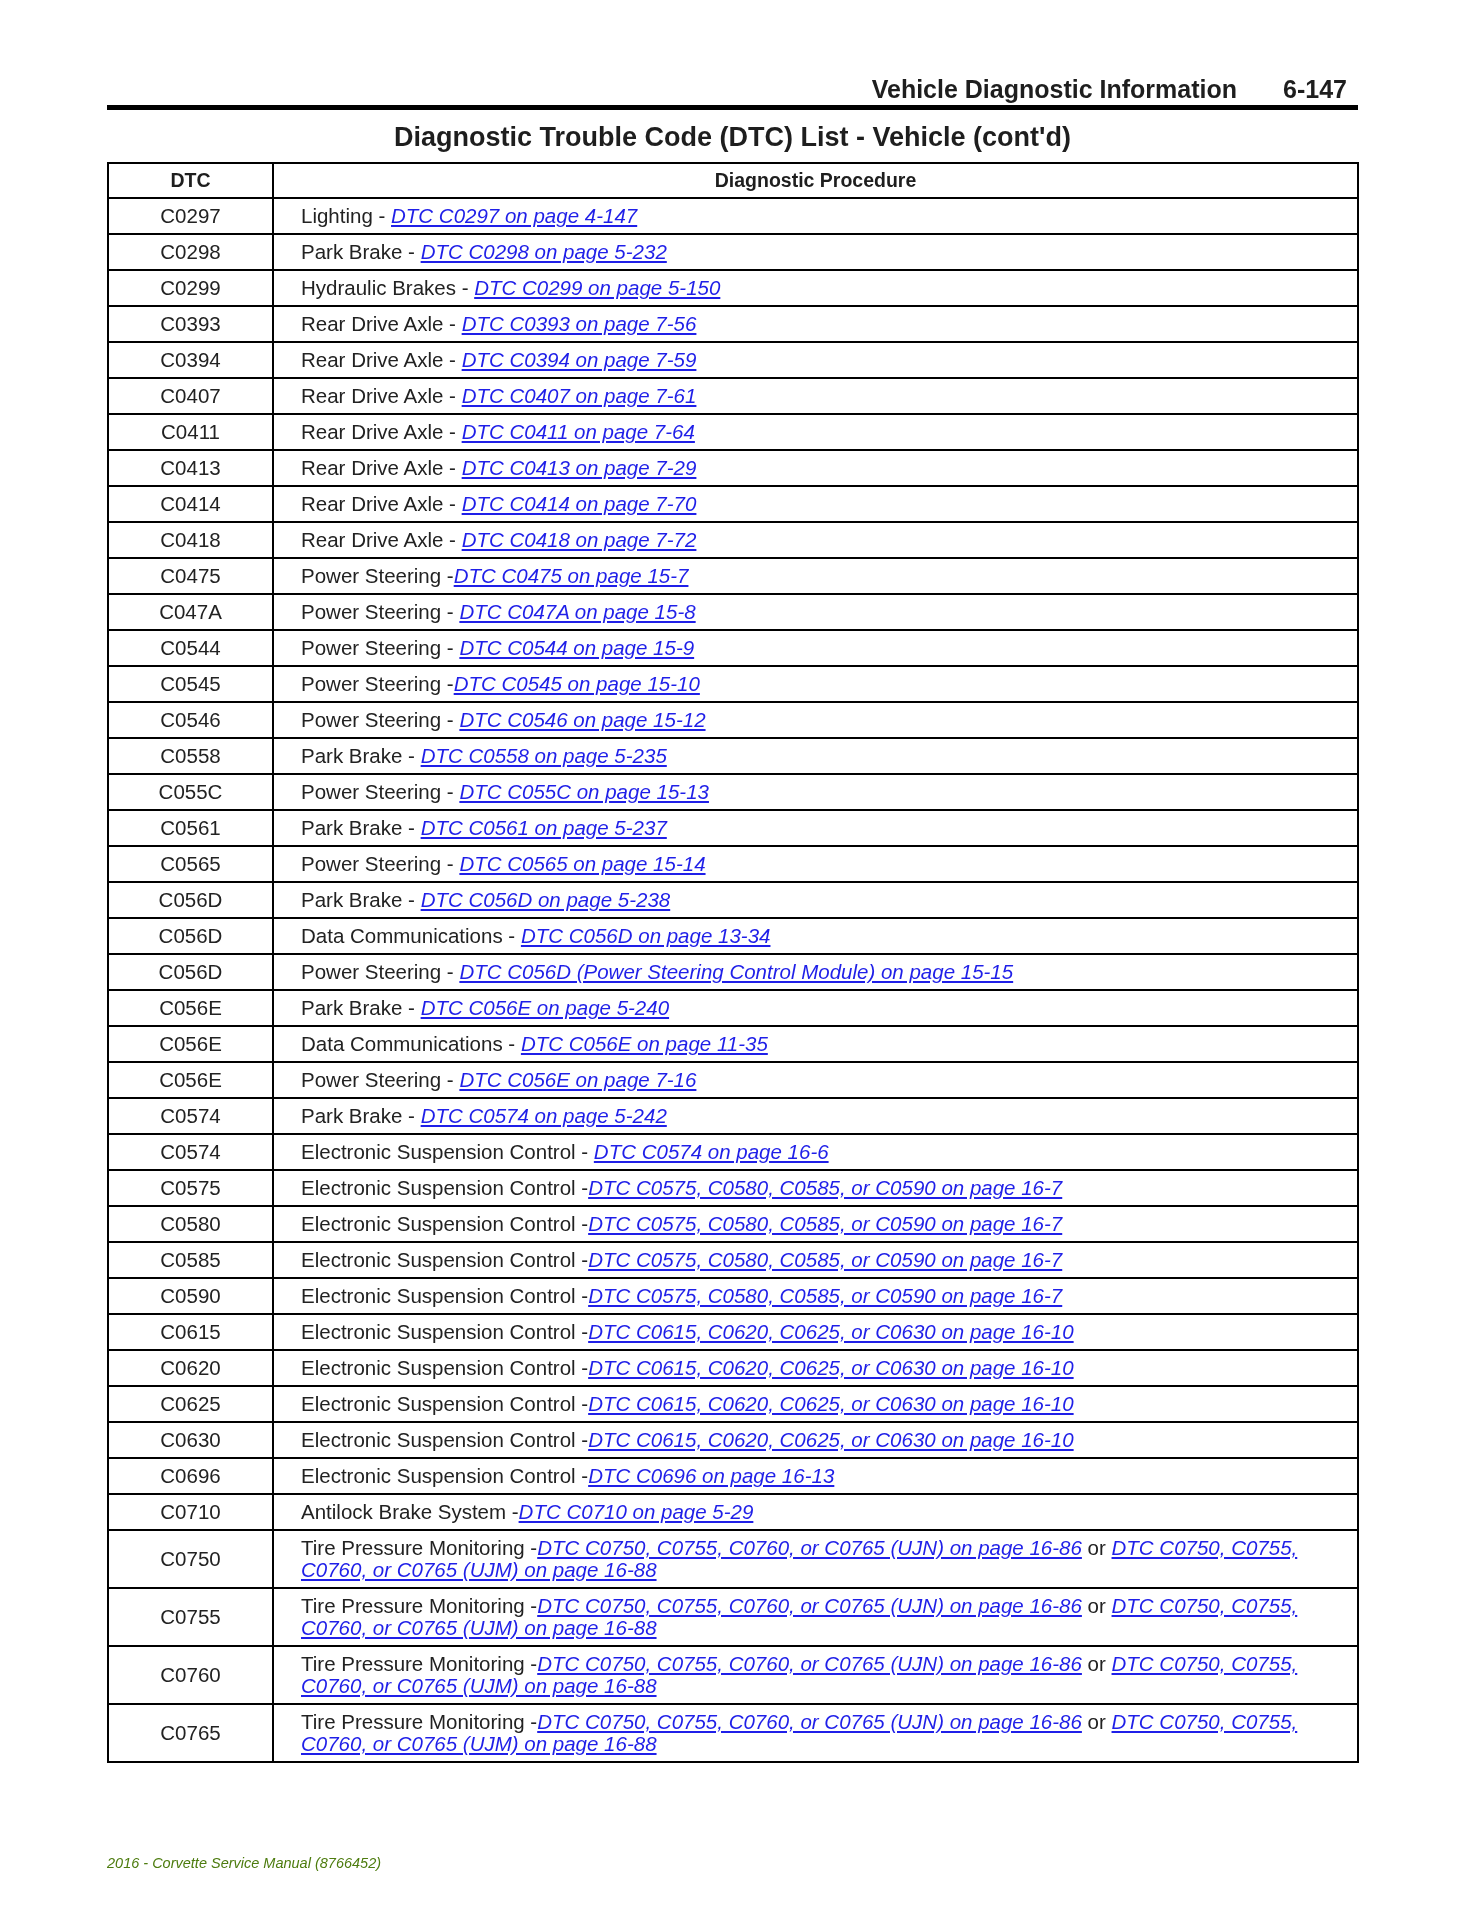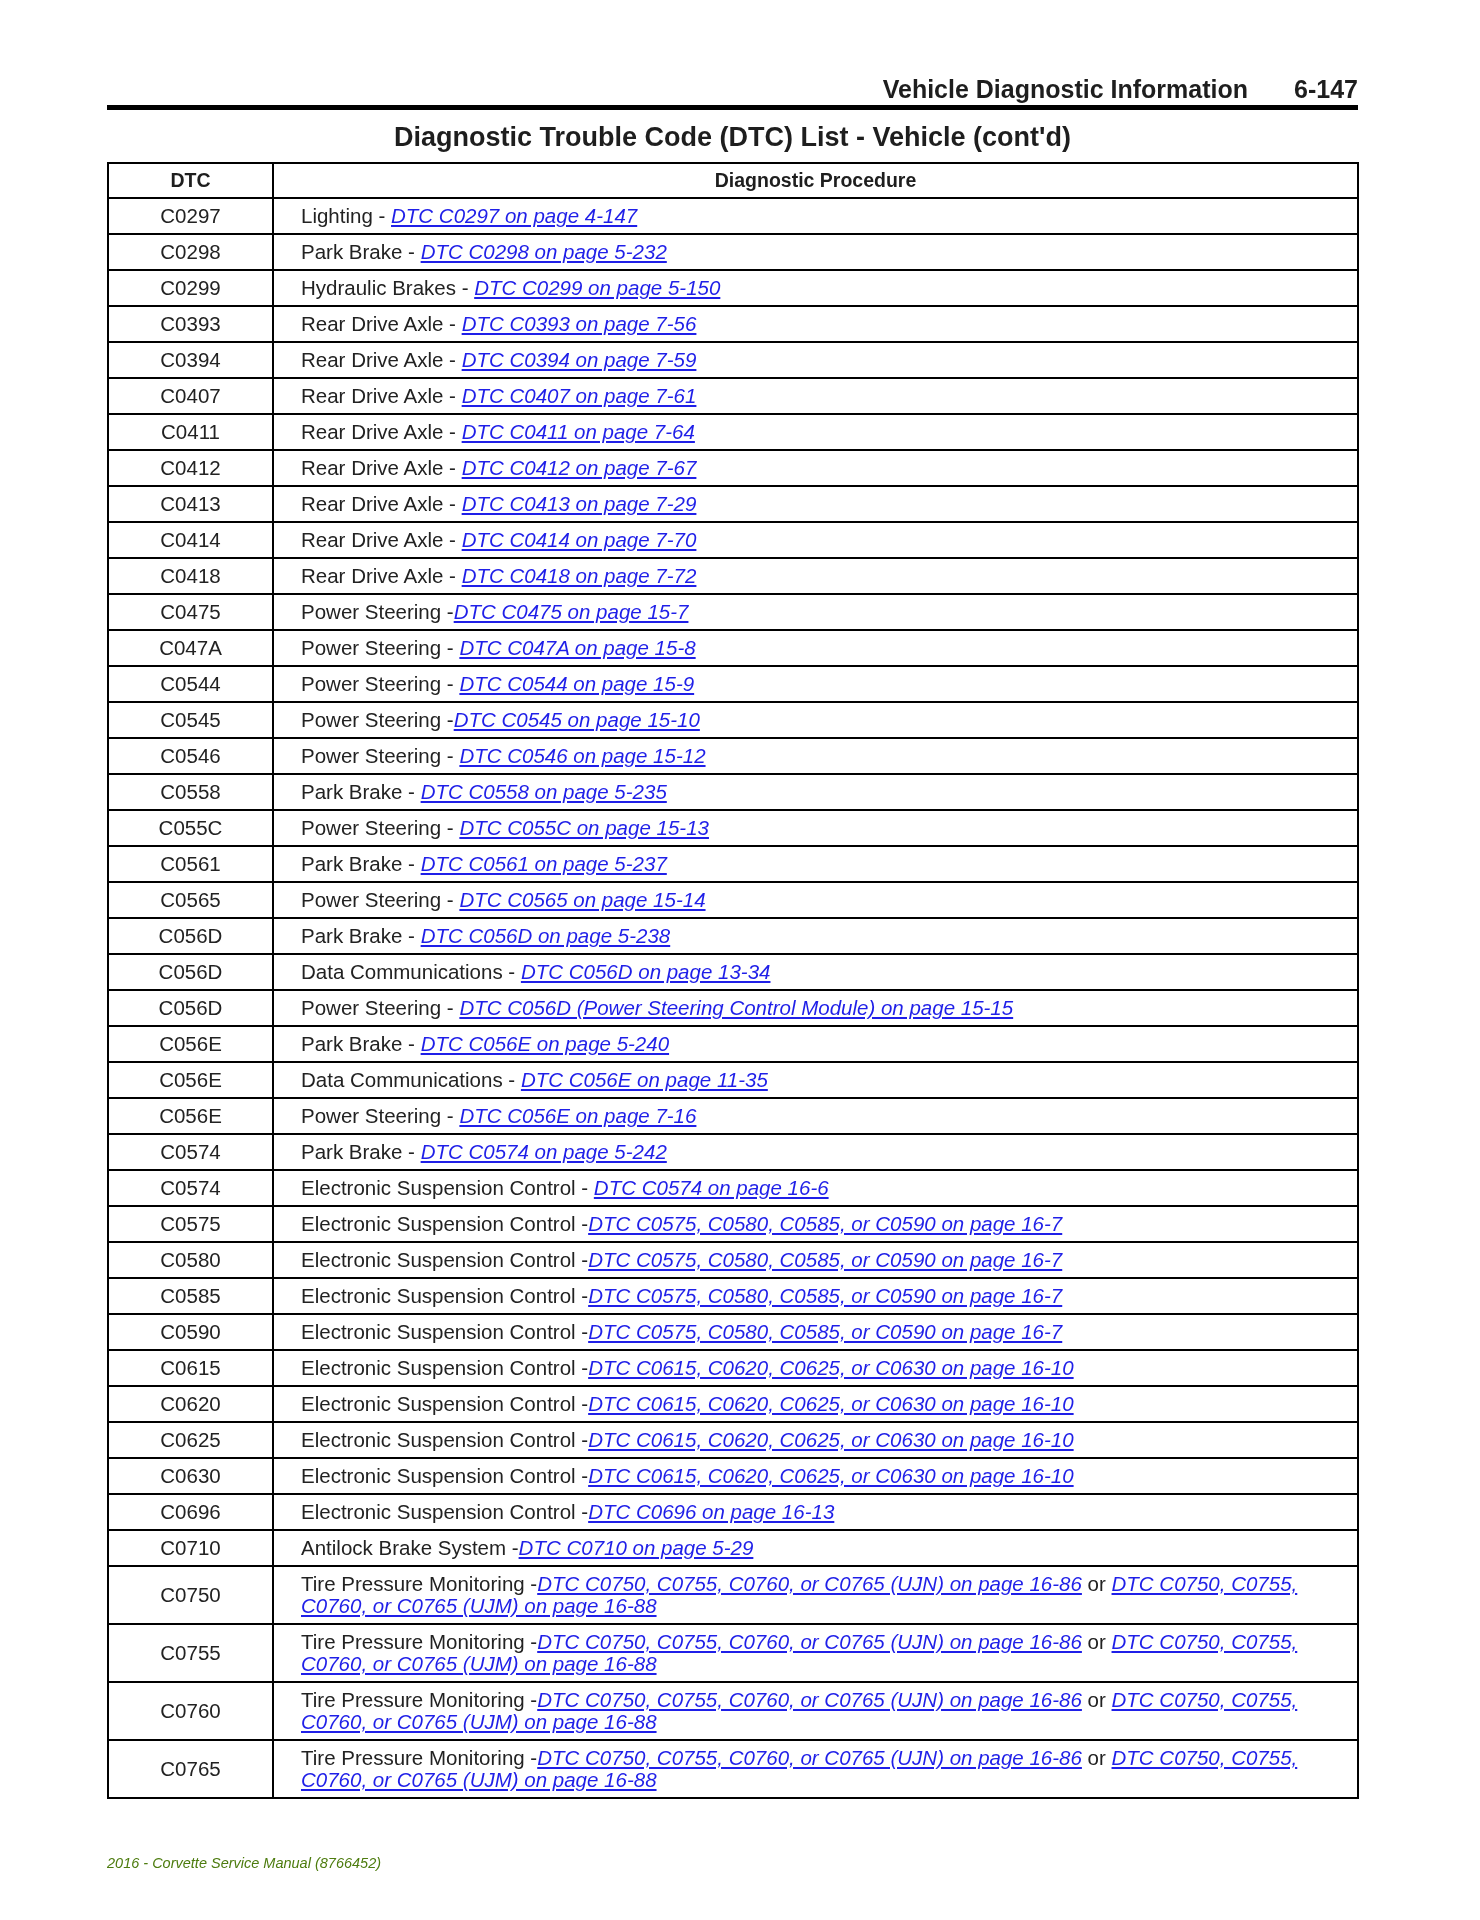--- a/index.html
+++ b/index.html
@@ -1,18 +1,18 @@
 <!DOCTYPE html>
 <html><head>
 <meta charset="utf-8">
 <style>
   html, body { margin: 0; padding: 0; background: #ffffff; }
   body { width: 1480px; height: 1920px; position: relative; overflow: hidden;
          font-family: "Liberation Sans", sans-serif; color: #222222; }
-  .running-head { position: absolute; top: 70px; left: 107px; width: 1251px; height: 34px;
+  .running-head { position: absolute; top: 70px; left: 96px; width: 1251px; height: 34px;
                   display: flex; justify-content: flex-end; align-items: flex-end;
                   font-weight: bold; font-size: 25px; color: #1e1e1e; }
   .running-head .section { margin-right: 46px; }
   .rule { position: absolute; top: 105px; left: 107px; width: 1251px; height: 5px; background: #000; }
   .table-title { position: absolute; top: 122px; left: 107px; width: 1251px; text-align: center;
                  font-weight: bold; font-size: 27px; color: #1e1e1e; }
   table.dtc { position: absolute; top: 162px; left: 107px; width: 1252px;
               border-collapse: collapse; font-size: 20.5px; border-radius: 13px; }
   table.dtc th, table.dtc td { border: 2.5px solid #000; padding: 0; }
   table.dtc th { height: 33px; font-weight: bold; font-size: 19.5px; text-align: center; color: #1e1e1e; }
@@ -64,24 +64,20 @@
       </tr>
       <tr class="row">
         <td class="code">C0407</td>
         <td class="proc"><span>Rear Drive Axle - </span><a class="lnk">DTC C0407 on page 7-61</a></td>
       </tr>
       <tr class="row">
         <td class="code">C0411</td>
         <td class="proc"><span>Rear Drive Axle - </span><a class="lnk">DTC C0411 on page 7-64</a></td>
       </tr>
       <tr class="row">
-        <td class="code">C0412</td>
-        <td class="proc"><span>Rear Drive Axle - </span><a class="lnk">DTC C0412 on page 7-67</a></td>
-      </tr>
-      <tr class="row">
         <td class="code">C0413</td>
         <td class="proc"><span>Rear Drive Axle - </span><a class="lnk">DTC C0413 on page 7-29</a></td>
       </tr>
       <tr class="row">
         <td class="code">C0414</td>
         <td class="proc"><span>Rear Drive Axle - </span><a class="lnk">DTC C0414 on page 7-70</a></td>
       </tr>
       <tr class="row">
         <td class="code">C0418</td>
         <td class="proc"><span>Rear Drive Axle - </span><a class="lnk">DTC C0418 on page 7-72</a></td>

